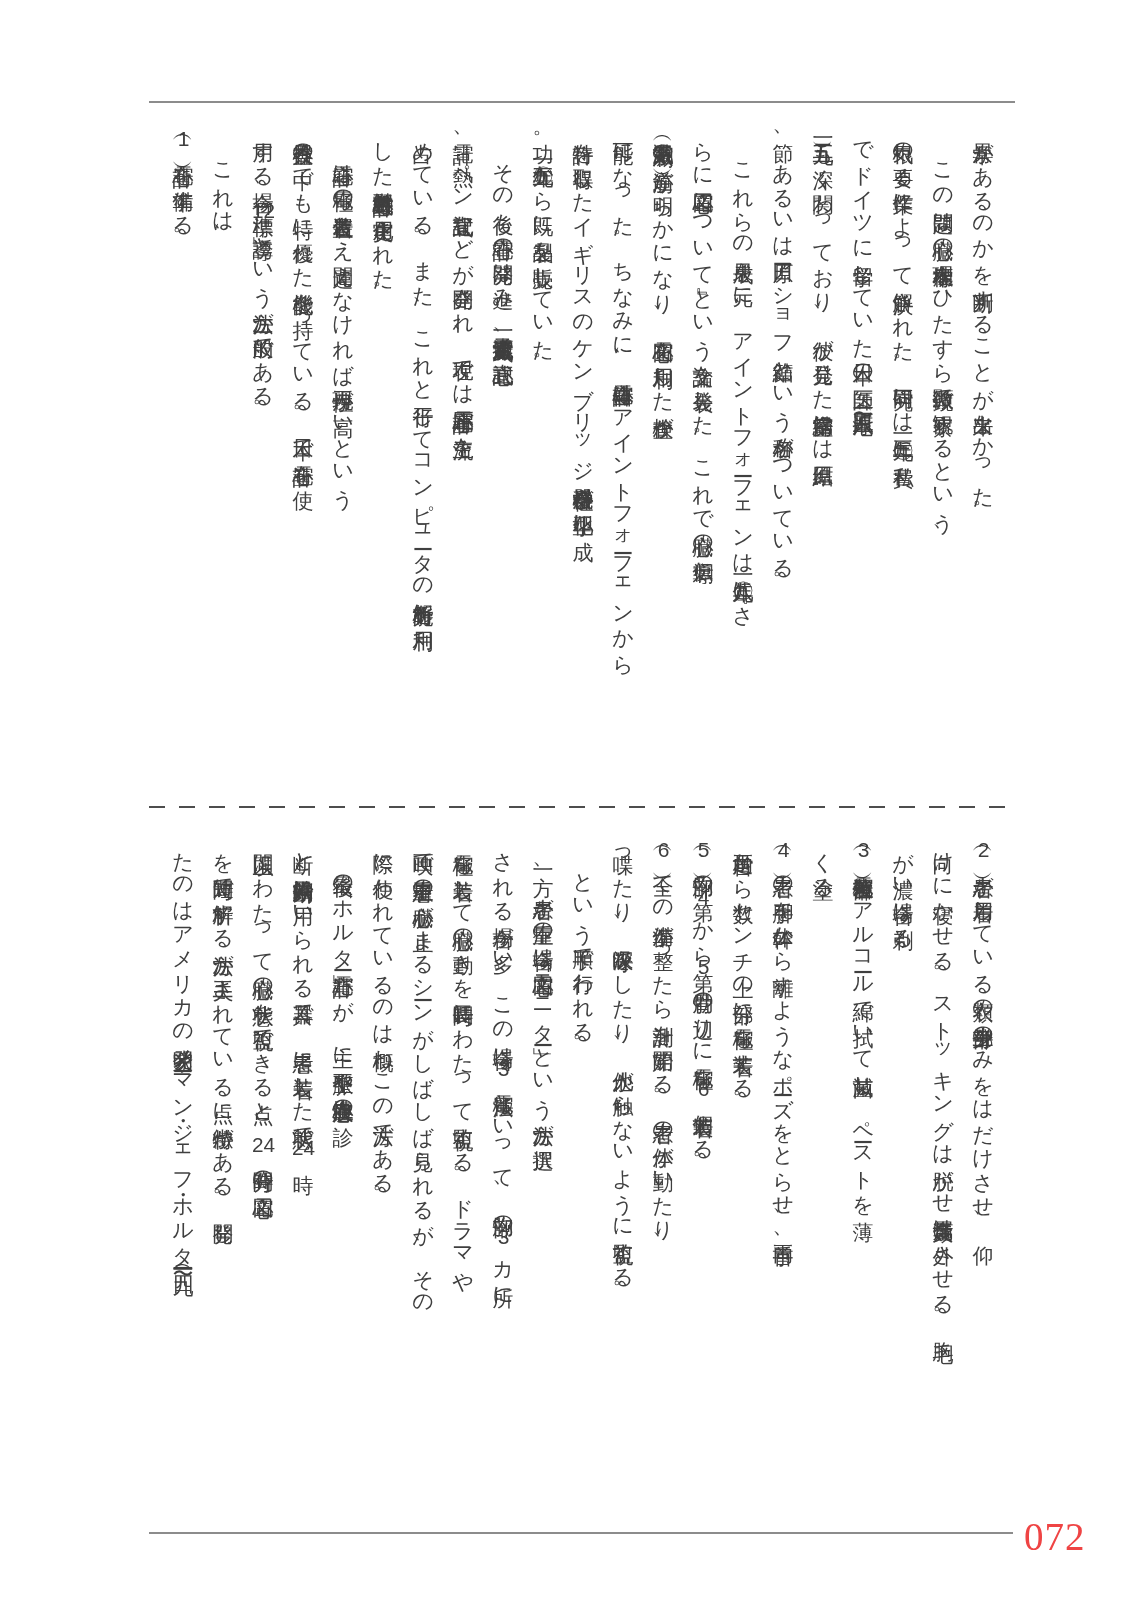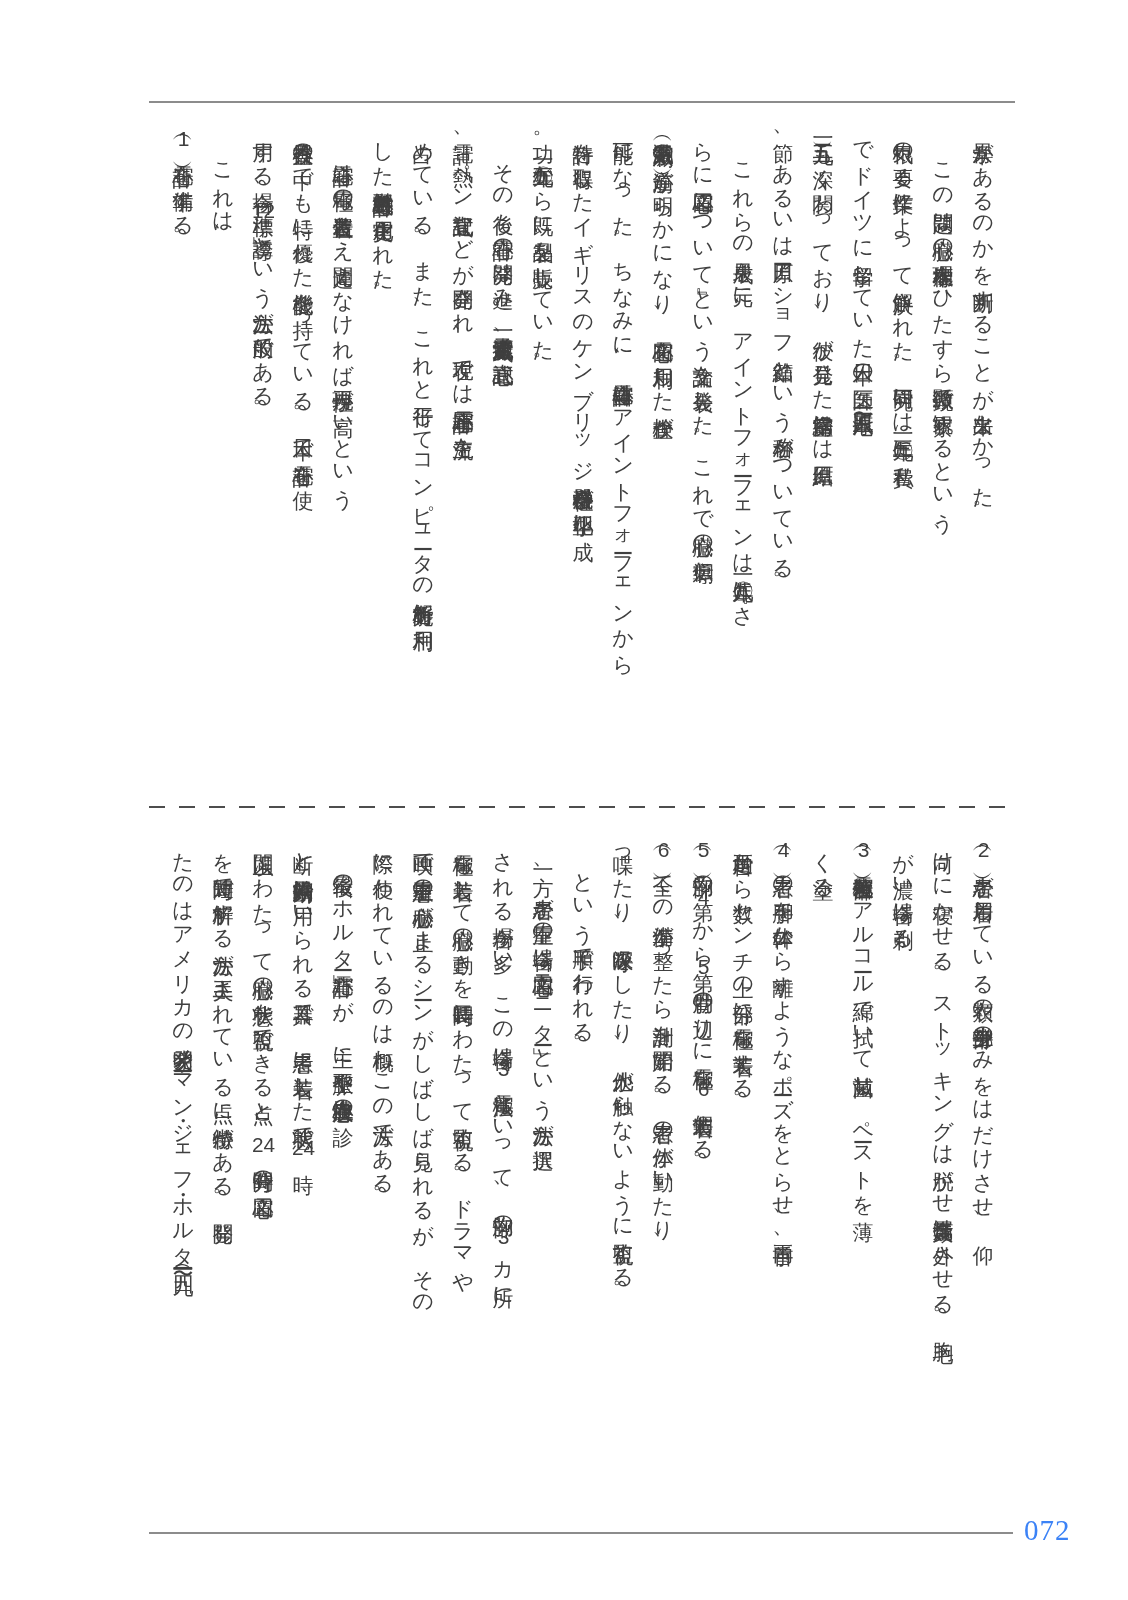--- a/index.html
+++ b/index.html
@@ -31,21 +31,21 @@
     letter-spacing:0.5px;
     color:var(--ink, #3f3f3f);
   }
   .top-section { top:127px; height:652px; }
   .bottom-section { top:838px; height:676px; }
   .tcol { white-space:nowrap; }
   .tcy { text-combine-upright:all; }
   .page-number {
     position:absolute; left:1024px; top:1514px;
     font-family:"Liberation Serif", serif;
-    font-size:29px; color:#3b82f6; letter-spacing:1px;
+    font-size:39px; color:#ef4444; letter-spacing:1px;
   }
 </style>
 </head>
 <body>
 
 <div class="page">
   <div class="rule top-rule"></div>
 
   <section class="text-block top-section" id="section-0">
       <div class="tcol">異常があるのかを判断することが出来なかった。</div>

